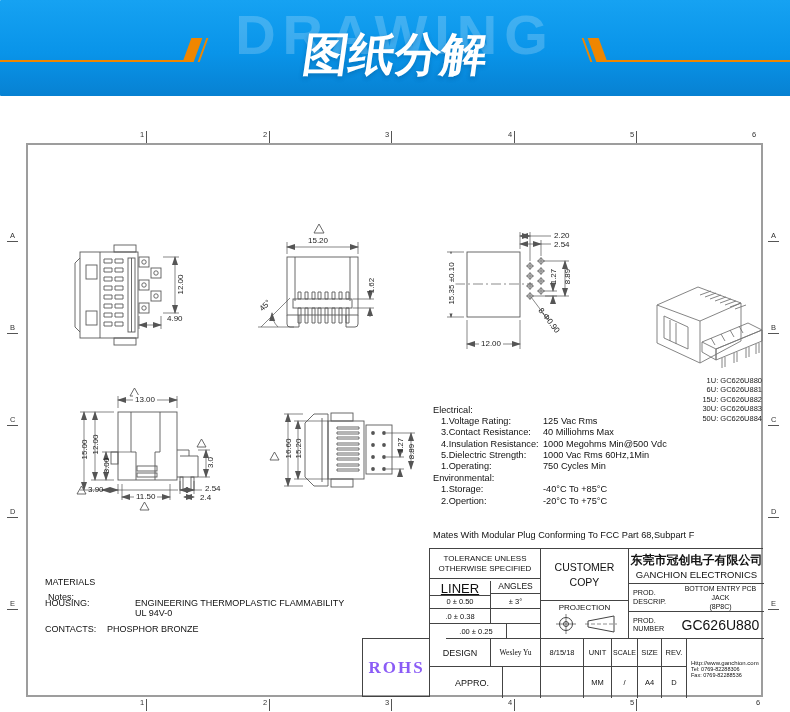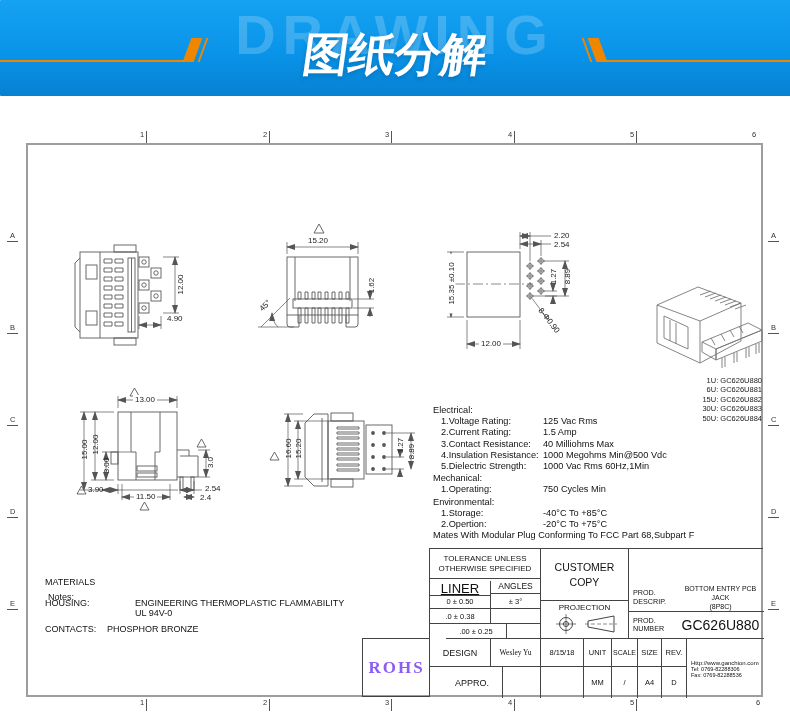--- a/index.html
+++ b/index.html
@@ -295,36 +295,31 @@
     <div>50U: GC626U884</div>
   </div>
 
   <div class="abs specs">
     <div class="sec">Electrical:</div>
     <div class="srow">
         <span>1.Voltage Rating:</span>
         <span>125 Vac Rms</span>
       </div>
     <div class="srow">
-        <span>2.Current Rating:</span>
-        <span>1.5 Amp</span>
-      </div>
-    <div class="srow">
         <span>3.Contact Resistance:</span>
         <span>40 Milliohms Max</span>
       </div>
     <div class="srow">
         <span>4.Insulation Resistance:</span>
         <span>1000 Megohms Min@500 Vdc</span>
       </div>
     <div class="srow">
         <span>5.Dielectric Strength:</span>
         <span>1000 Vac Rms 60Hz,1Min</span>
       </div>
-    <div class="sec">Mechanical:</div>
     <div class="srow">
         <span>1.Operating:</span>
         <span>750 Cycles Min</span>
       </div>
     <div class="sec">Environmental:</div>
     <div class="srow">
         <span>1.Storage:</span>
         <span>-40°C To +85°C</span>
       </div>
     <div class="srow">
@@ -368,20 +363,24 @@
           <path d="M4,12 H24 M14,2 V22" stroke-width="0.7"></path>
           <path d="M36,9 L62,4 V20 L36,15 Z"></path>
           <path d="M33,12 H65" stroke-width="0.6" stroke-dasharray="4 2"></path>
         </g>
       </svg>
     </div>
     <div class="c br bb" style="left:111px;top:0;width:88px;height:52px;font-size:10.5px;flex-direction:column;line-height:15px;">
       <span>CUSTOMER</span>
       <span>COPY</span>
     </div>
+    <div class="c bb" style="left:199px;top:0;width:135px;height:35px;flex-direction:column;">
+      <span style="font-size:12px;font-weight:bold;">东莞市冠创电子有限公司</span>
+      <span style="font-size:9.5px;">GANCHION ELECTRONICS</span>
+    </div>
     <div class="c bb" style="left:199px;top:35px;width:135px;height:28px;justify-content:flex-start;">
       <span class="lbl2"><span>PROD.</span><br><span>DESCRIP.</span></span>
       <span style="font-size:7px;line-height:9px;flex:1;text-align:center;">
         <span>BOTTOM ENTRY PCB JACK</span><br>
         <span>(8P8C)</span>
       </span>
     </div>
     <div class="c bb" style="left:199px;top:63px;width:135px;height:27px;justify-content:flex-start;">
       <span class="lbl2"><span>PROD.</span><br><span>NUMBER</span></span>
       <span style="font-size:14px;flex:1;text-align:center;">GC626U880</span>

